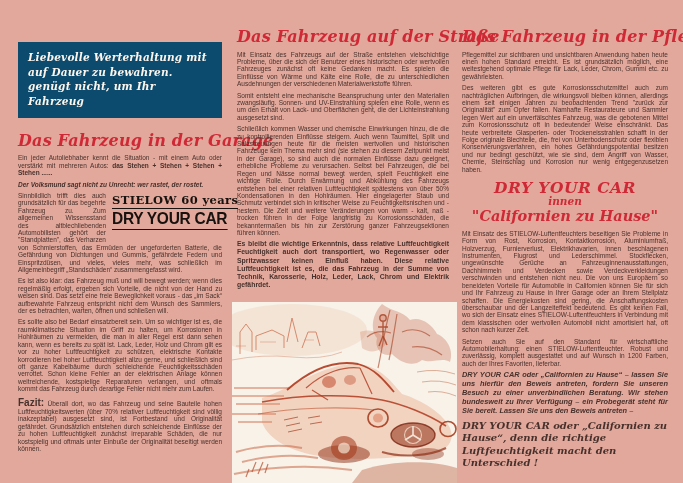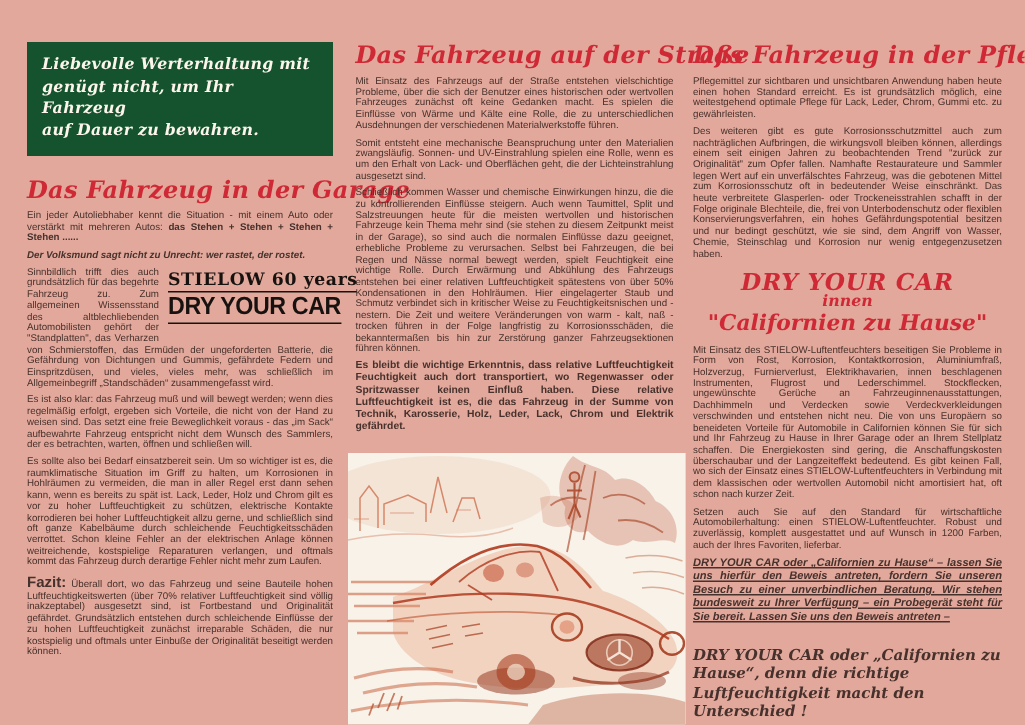--- a/index.html
+++ b/index.html
@@ -12,29 +12,30 @@
   }
   .page { position:absolute; inset:0; }
 
   .col { position:absolute; top:28px; }
   .col-garage { left:18px;  width:204px; }
   .col-strasse{ left:237px; width:212px; }
   .col-pflege { left:462px; width:206px; }
 
   
   .banner {
-    background:#14532d;
+    background:#0c4a6e;
     color:#fdf5ec;
     padding:8px 10px 9px 10px;
     font-family:"DejaVu Serif", serif;
     font-style:italic;
     font-weight:bold;
     font-size:10.5px;
     line-height:1.4;
     letter-spacing:.2px;
+    margin-top:14px;
   }
 
   h2.section {
     font-family:"DejaVu Serif", serif;
     font-style:italic;
     font-weight:bold;
     color:#cf2936;
     font-size:16px;
     line-height:1.1;
     letter-spacing:.2px;
@@ -101,52 +102,51 @@
   }
   .dry-heading .dh1 { font-size:15.5px; line-height:1.05; letter-spacing:.5px; }
   .dry-heading .dh2 { font-size:10.5px; line-height:1.1; }
   .dry-heading .dh3 { font-size:14.5px; line-height:1.1; }
 
   .appeal {
     font-weight:bold;
     font-style:italic;
     font-size:7.4px !important;
     line-height:1.2 !important;
-    text-decoration:underline;
   }
   .closing-red {
     font-family:"DejaVu Serif", serif;
     font-style:italic;
     font-weight:bold;
     color:#cf2936;
     font-size:10px !important;
     line-height:1.25 !important;
     text-align:left !important;
-    margin-top:16px;
+    margin-top:4px;
   }
 
   
   .illustration {
     position:absolute;
     left:232px; top:302px;
     width:225px; height:181px;
     background:#f8f2e9;
   }
   .illustration svg { display:block; width:100%; height:100%; }
 </style>
 </head>
 <body>
 
 <div class="page">
 
   <div class="col col-garage">
     <div class="banner">
       <div>Liebevolle Werterhaltung mit</div>
+      <div>auf Dauer zu bewahren.</div>
       <div>genügt nicht, um Ihr Fahrzeug</div>
-      <div>auf Dauer zu bewahren.</div>
     </div>
 
     <h2 class="section">Das Fahrzeug in der Garage</h2>
 
     <div class="body-text">
       <p><span>Ein jeder Autoliebhaber kennt die Situation - mit einem Auto oder verstärkt mit mehreren Autos: </span><b>das Stehen + Stehen + Stehen + Stehen ......</b></p>
       <p class="bold-line">Der Volksmund sagt nicht zu Unrecht: wer rastet, der rostet.</p>
       <p>
         <span class="stielow-logo">
           <span class="l1">STIELOW 60 years</span>

